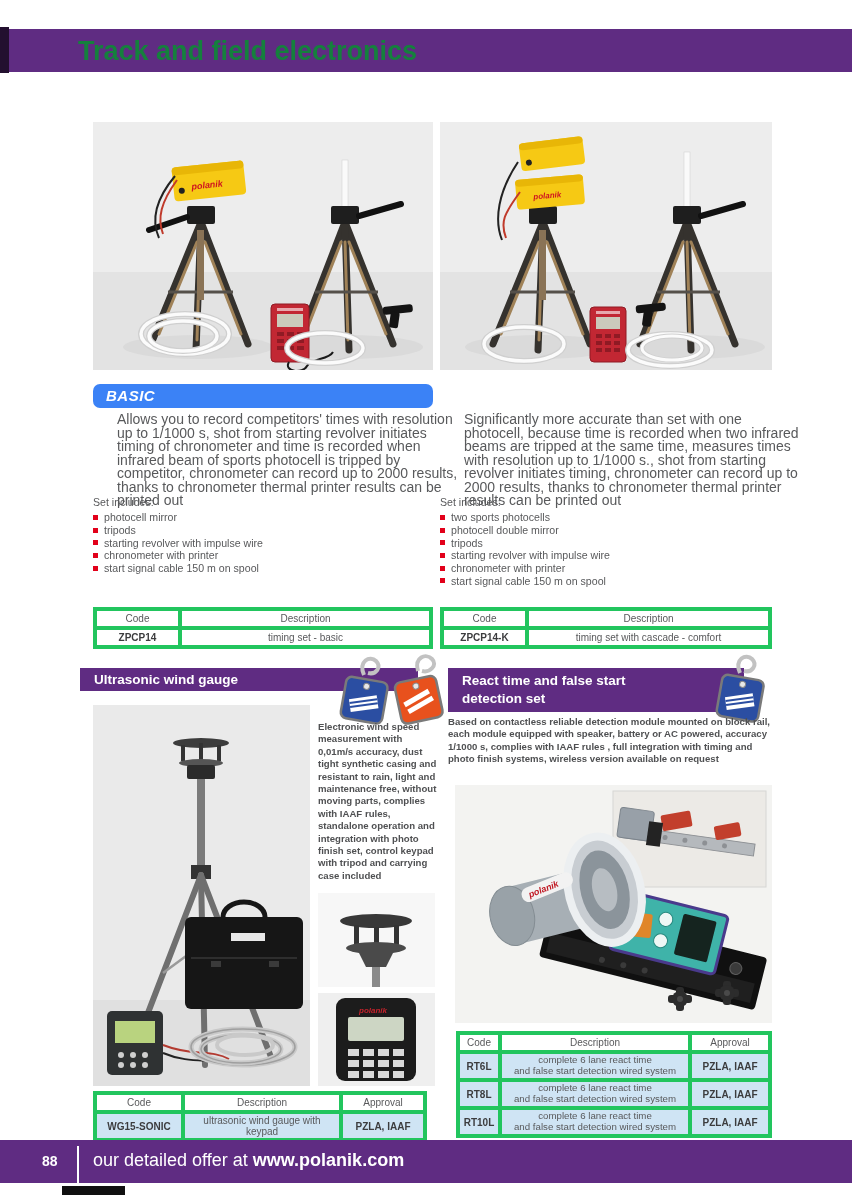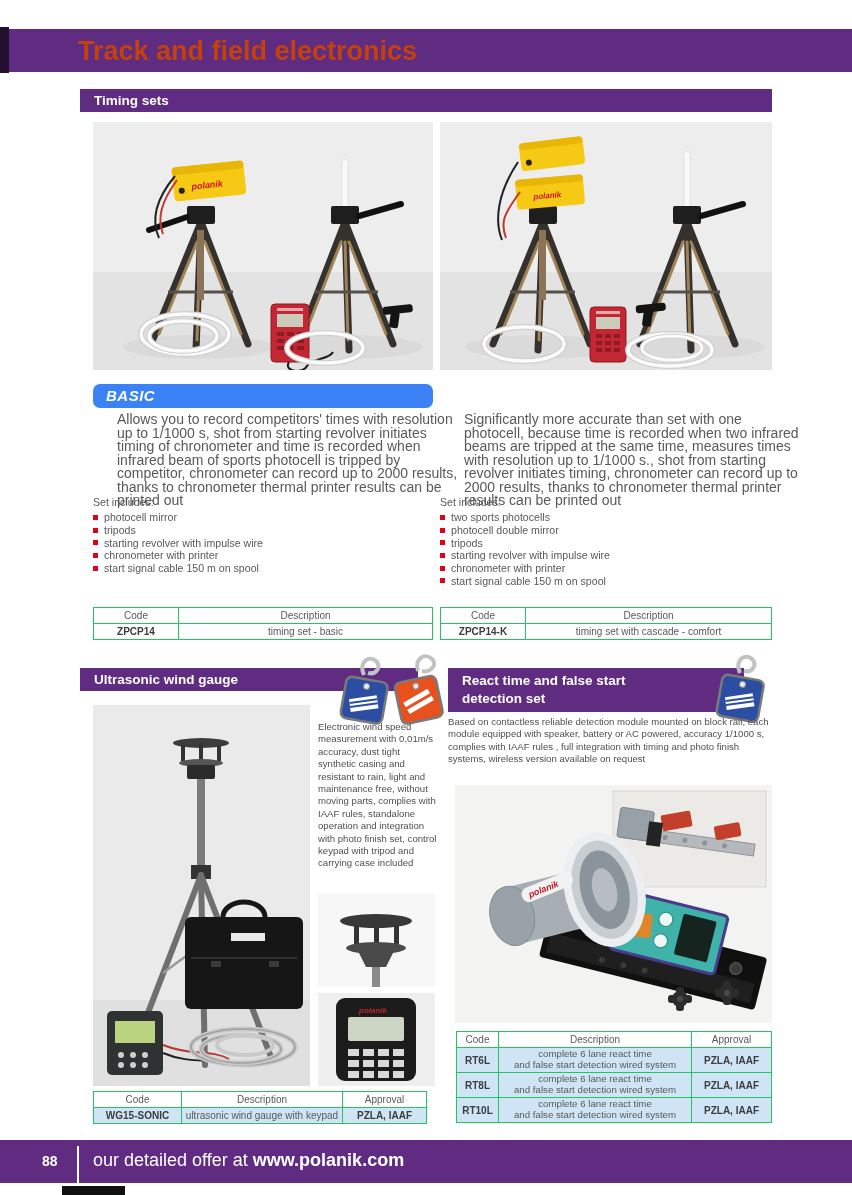--- a/index.html
+++ b/index.html
@@ -2,21 +2,21 @@
 <html><head>
 <meta charset="utf-8">
 <style>
   html,body{margin:0;padding:0;background:#fff;}
   .page{position:relative;width:852px;height:1195px;background:#ffffff;
         font-family:"Liberation Sans",sans-serif;overflow:hidden;}
 
   
   .corner-block{position:absolute;left:0;top:27px;width:9px;height:46px;background:#23102f;}
   .header-bar{position:absolute;left:0;top:29px;width:852px;height:43px;background:#5f2c82;}
-  .header-title{position:absolute;left:78px;top:36px;font-size:27px;font-weight:bold;color:#c2410c;}
+  .header-title{position:absolute;left:78px;top:36px;font-size:27px;font-weight:bold;color:#15803d;}
 
   
   .sec-bar{position:absolute;background:#5f2c82;color:#fff;font-weight:bold;box-sizing:border-box;}
   #timing-bar{left:80px;top:89px;width:692px;height:23px;}
   #wind-bar{left:80px;top:668px;width:338px;height:23px;}
   #react-bar{left:448px;top:668px;width:296px;height:44px;}
   .sec-label{font-size:13.5px;padding:4px 0 0 14px;}
   #react-bar .sec-label{padding-top:4px;line-height:18px;}
 
   
@@ -33,37 +33,37 @@
   #photo-comfort{left:440px;top:122px;width:332px;height:248px;}
   #wind-photo{left:93px;top:705px;width:217px;height:381px;}
   #wind-inset1{left:318px;top:893px;width:117px;height:94px;}
   #wind-inset2{left:318px;top:993px;width:117px;height:93px;}
   #react-photo{left:455px;top:785px;width:317px;height:238px;}
 
   
   .desc{position:absolute;font-size:14px;line-height:13.5px;color:#58595b;margin-left:24px;}
   #basic-desc{left:93px;top:413px;width:344px;}
   #comfort-desc{left:440px;top:413px;width:336px;}
-  .desc-sm{position:absolute;font-size:9.6px;font-weight:normal;line-height:12.4px;color:#4f5052;}
+  .desc-sm{position:absolute;font-size:9.6px;font-weight:bold;line-height:12.4px;color:#4f5052;}
   #wind-desc{left:318px;top:721px;width:119px;}
   #react-desc{left:448px;top:716px;width:326px;}
 
   
   .includes{position:absolute;font-size:10.6px;color:#58595b;}
   #basic-includes{left:93px;top:496px;width:340px;}
   #comfort-includes{left:440px;top:496px;width:332px;}
   .includes .label{margin-bottom:3px;}
   .includes ul{list-style:none;margin:0;padding:0;}
   .includes li{display:flex;align-items:center;height:12.7px;}
   .sq{width:5px;height:5px;background:#e2001a;margin-right:6px;flex:none;}
 
   
   .tbl{position:absolute;}
   table.cat{border-collapse:collapse;table-layout:fixed;width:100%;font-size:10px;color:#58595b;}
-  table.cat td{border:1px solid #22c55e;text-align:center;padding:1px 2px;height:13px;overflow:hidden;}
+  table.cat td{border:4px solid #22c55e;text-align:center;padding:1px 2px;height:13px;overflow:hidden;}
   table.cat td.code,table.cat td.appr{font-weight:bold;color:#3c3c3e;}
   table.cat tr.bluebg td{background:#cfe4f4;}
   #basic-table{left:93px;top:607px;width:340px;}
   #comfort-table{left:440px;top:607px;width:332px;}
   #wind-table{left:93px;top:1091px;width:334px;}
   #react-table{left:456px;top:1031px;width:316px;}
   #react-table td{height:22px;}
   #react-table td.hdr{height:13px;}
   .d2{font-size:9.7px;line-height:10.6px;}
 
@@ -82,23 +82,20 @@
 </style>
 </head>
 <body>
 
 <div class="page">
 
   <div class="header-bar"></div>
   <div class="corner-block"></div>
   <div class="header-title">Track and field electronics</div>
 
-  <div class="sec-bar" id="timing-bar">
-    <div class="sec-label">Timing sets</div>
-  </div>
 
   <div class="photo" id="photo-basic">
     <svg viewBox="0 0 340 248" preserveAspectRatio="none">
       <rect width="340" height="248" fill="#ededed"></rect>
       <rect y="150" width="340" height="98" fill="#e3e3e3"></rect>
       <ellipse cx="105" cy="225" rx="75" ry="12" fill="#dadada"></ellipse>
       <ellipse cx="255" cy="225" rx="75" ry="12" fill="#dadada"></ellipse>
 
       <g stroke="#35322e" stroke-width="7" stroke-linecap="round">
         <line x1="108" y1="100" x2="58" y2="222"></line>

